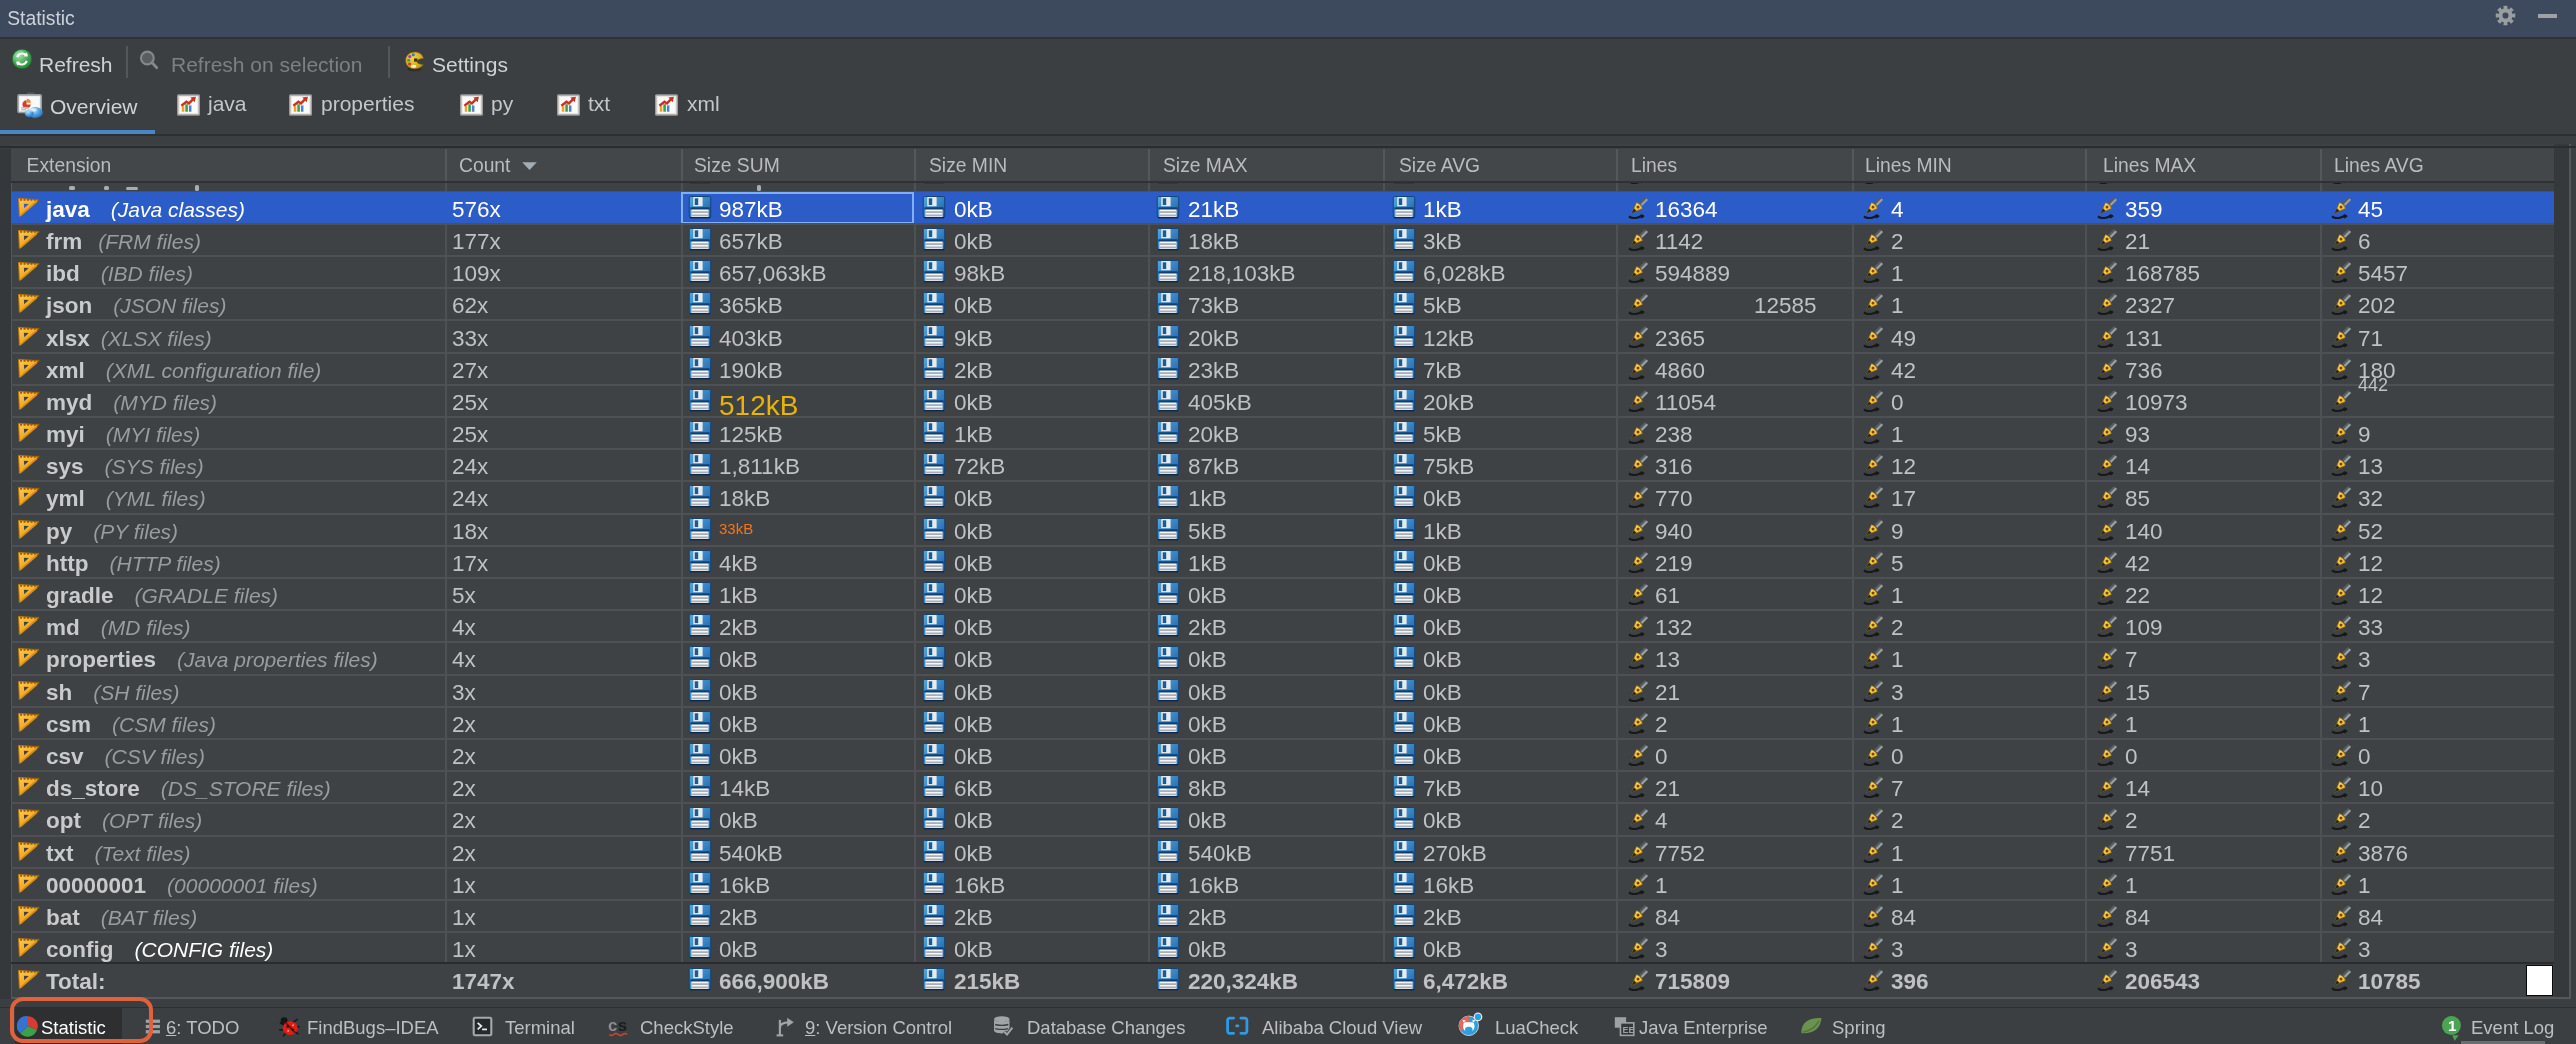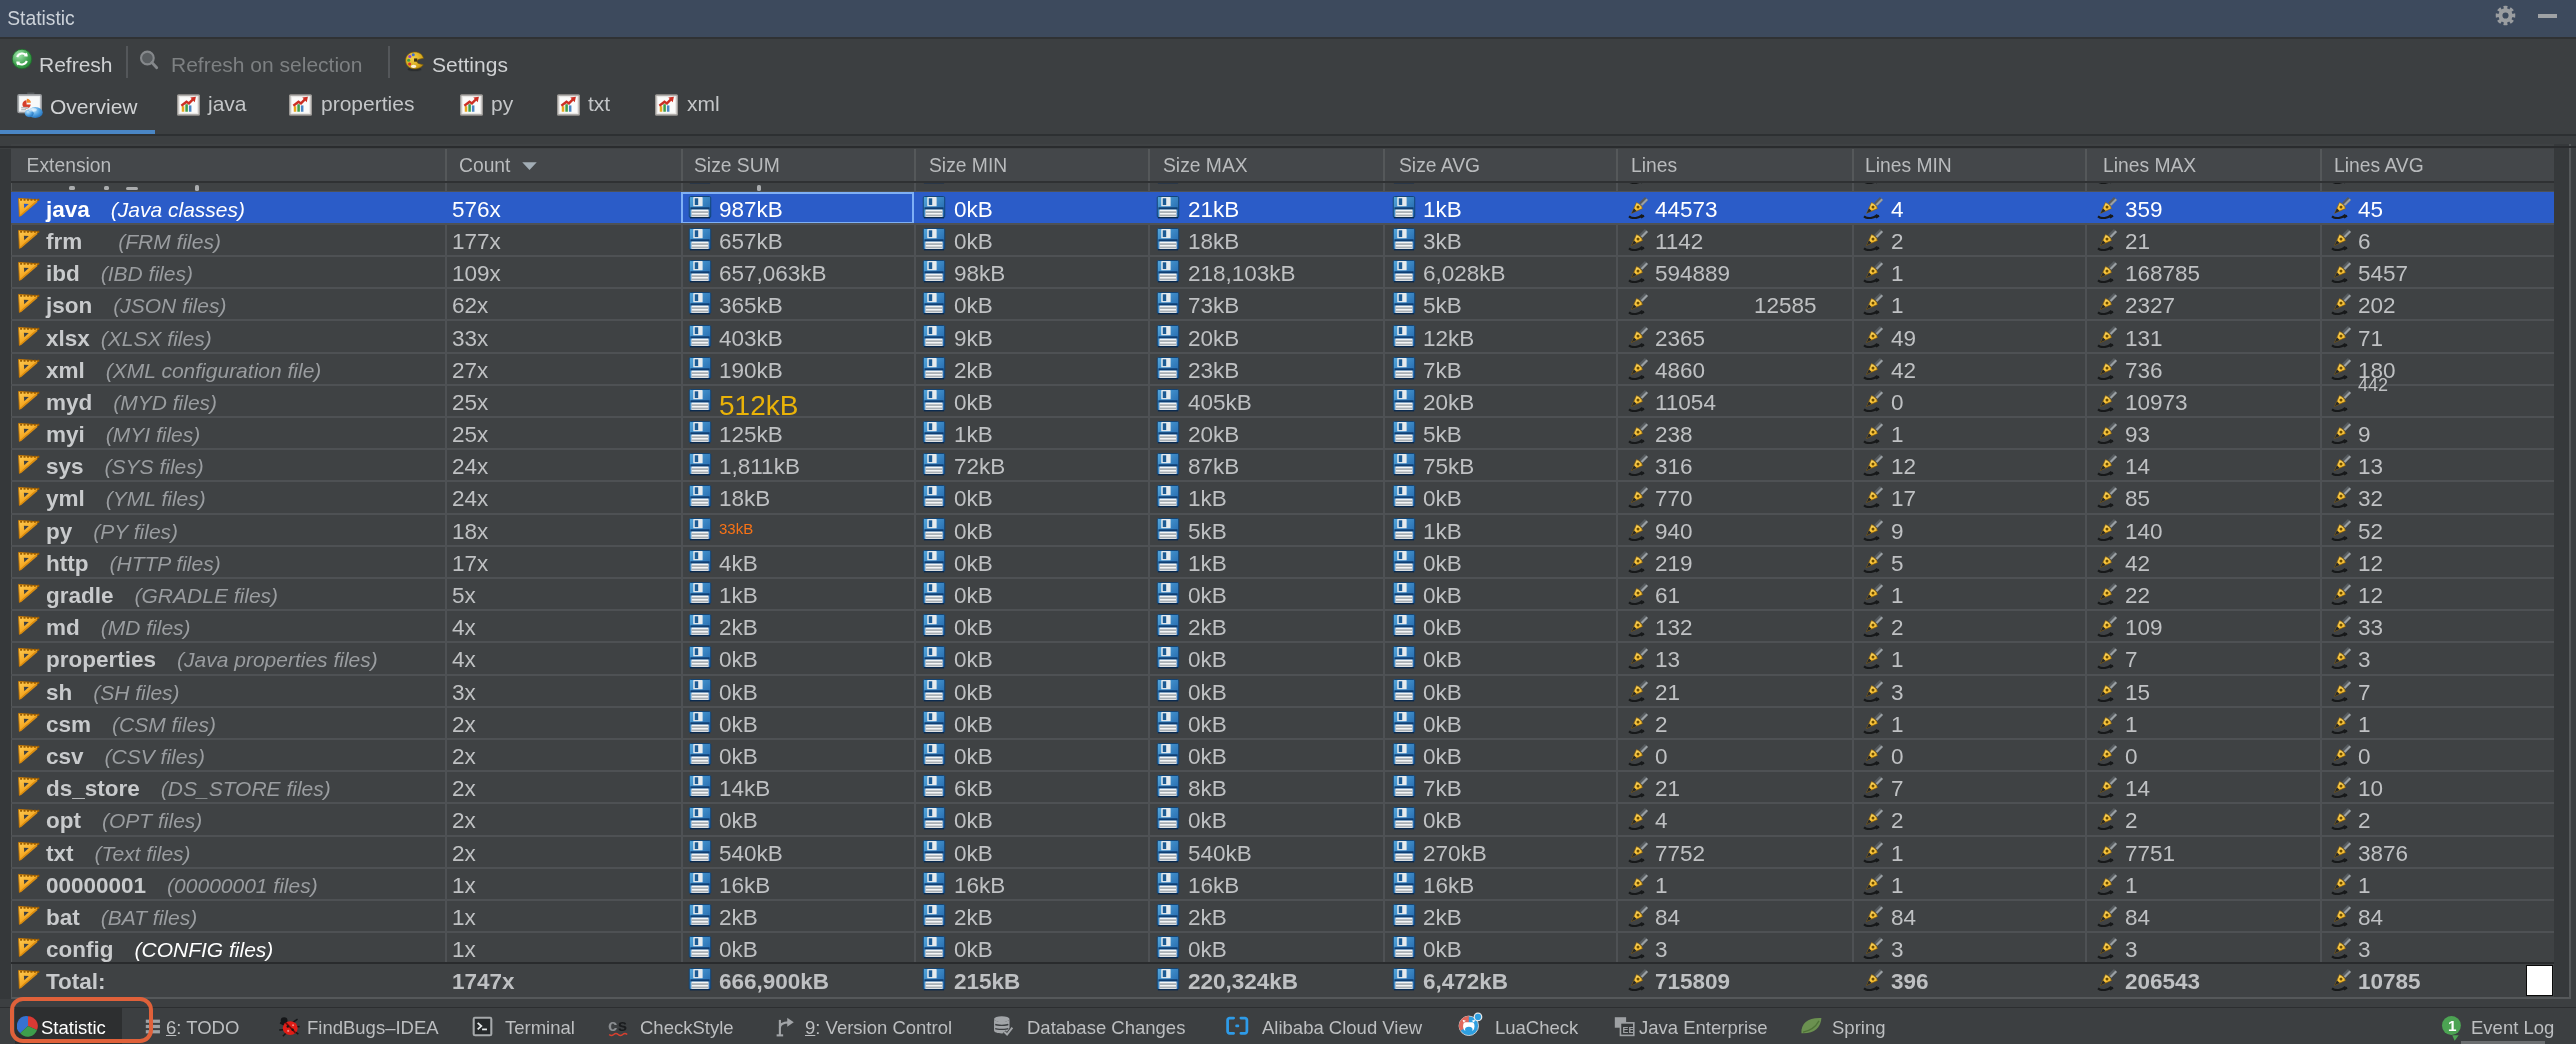--- a/index.html
+++ b/index.html
@@ -253,39 +253,39 @@
       <use href="#floppy"></use>
     </svg>
     <div class="txt" style="left:1188px;top:199px;font-size:22.5px;font-weight:normal;color:#ffffff">21kB</div>
     <svg class="ic" style="left:1392px;top:195px" width="24" height="24" viewBox="0 0 30 30">
       <use href="#floppy"></use>
     </svg>
     <div class="txt" style="left:1423px;top:199px;font-size:22.5px;font-weight:normal;color:#ffffff">1kB</div>
     <svg class="ic" style="left:1626px;top:195px" width="24" height="24" viewBox="0 0 30 30">
       <use href="#pen"></use>
     </svg>
-    <div class="txt" style="left:1655px;top:199px;font-size:22.5px;font-weight:normal;color:#ffffff">44573</div>
+    <div class="txt" style="left:1655px;top:199px;font-size:22.5px;font-weight:normal;color:#ffffff">16364</div>
     <svg class="ic" style="left:1861px;top:195px" width="24" height="24" viewBox="0 0 30 30">
       <use href="#pen"></use>
     </svg>
     <div class="txt" style="left:1891px;top:199px;font-size:22.5px;font-weight:normal;color:#ffffff">4</div>
     <svg class="ic" style="left:2095px;top:195px" width="24" height="24" viewBox="0 0 30 30">
       <use href="#pen"></use>
     </svg>
     <div class="txt" style="left:2125px;top:199px;font-size:22.5px;font-weight:normal;color:#ffffff">359</div>
     <svg class="ic" style="left:2329px;top:195px" width="24" height="24" viewBox="0 0 30 30">
       <use href="#pen"></use>
     </svg>
     <div class="txt" style="left:2358px;top:199px;font-size:22.5px;font-weight:normal;color:#ffffff">45</div>
     <div class="abs" style="left:11.3px;top:223px;width:2543px;height:1.6px;background:#4e5154"></div>
     <svg class="ic" style="left:16px;top:227px;color:#3f4244" width="24" height="24" viewBox="0 0 30 30">
       <use href="#tri"></use>
     </svg>
     <div class="txt" style="left:46px;top:231px;font-size:22.5px;font-weight:bold;color:#c8cacc">frm</div>
-    <div class="txt" style="left:46px;top:231px;font-size:22.5px;font-weight:bold;color:transparent">frm<span style="color:#9a9da0;font-weight:normal;font-style:italic;font-size:21px;margin-left:36px">(FRM files)</span></div>
+    <div class="txt" style="left:46px;top:231px;font-size:22.5px;font-weight:bold;color:transparent">frm<span style="color:#9a9da0;font-weight:normal;font-style:italic;font-size:21px;margin-left:16px">(FRM files)</span></div>
     <div class="txt" style="left:452px;top:231px;font-size:22.5px;font-weight:normal;color:#bfc1c3">177x</div>
     <svg class="ic" style="left:688px;top:227px" width="24" height="24" viewBox="0 0 30 30">
       <use href="#floppy"></use>
     </svg>
     <div class="txt" style="left:719px;top:231px;font-size:22.5px;font-weight:normal;color:#bfc1c3">657kB</div>
     <svg class="ic" style="left:922px;top:227px" width="24" height="24" viewBox="0 0 30 30">
       <use href="#floppy"></use>
     </svg>
     <div class="txt" style="left:954px;top:231px;font-size:22.5px;font-weight:normal;color:#bfc1c3">0kB</div>
     <svg class="ic" style="left:1156px;top:227px" width="24" height="24" viewBox="0 0 30 30">

